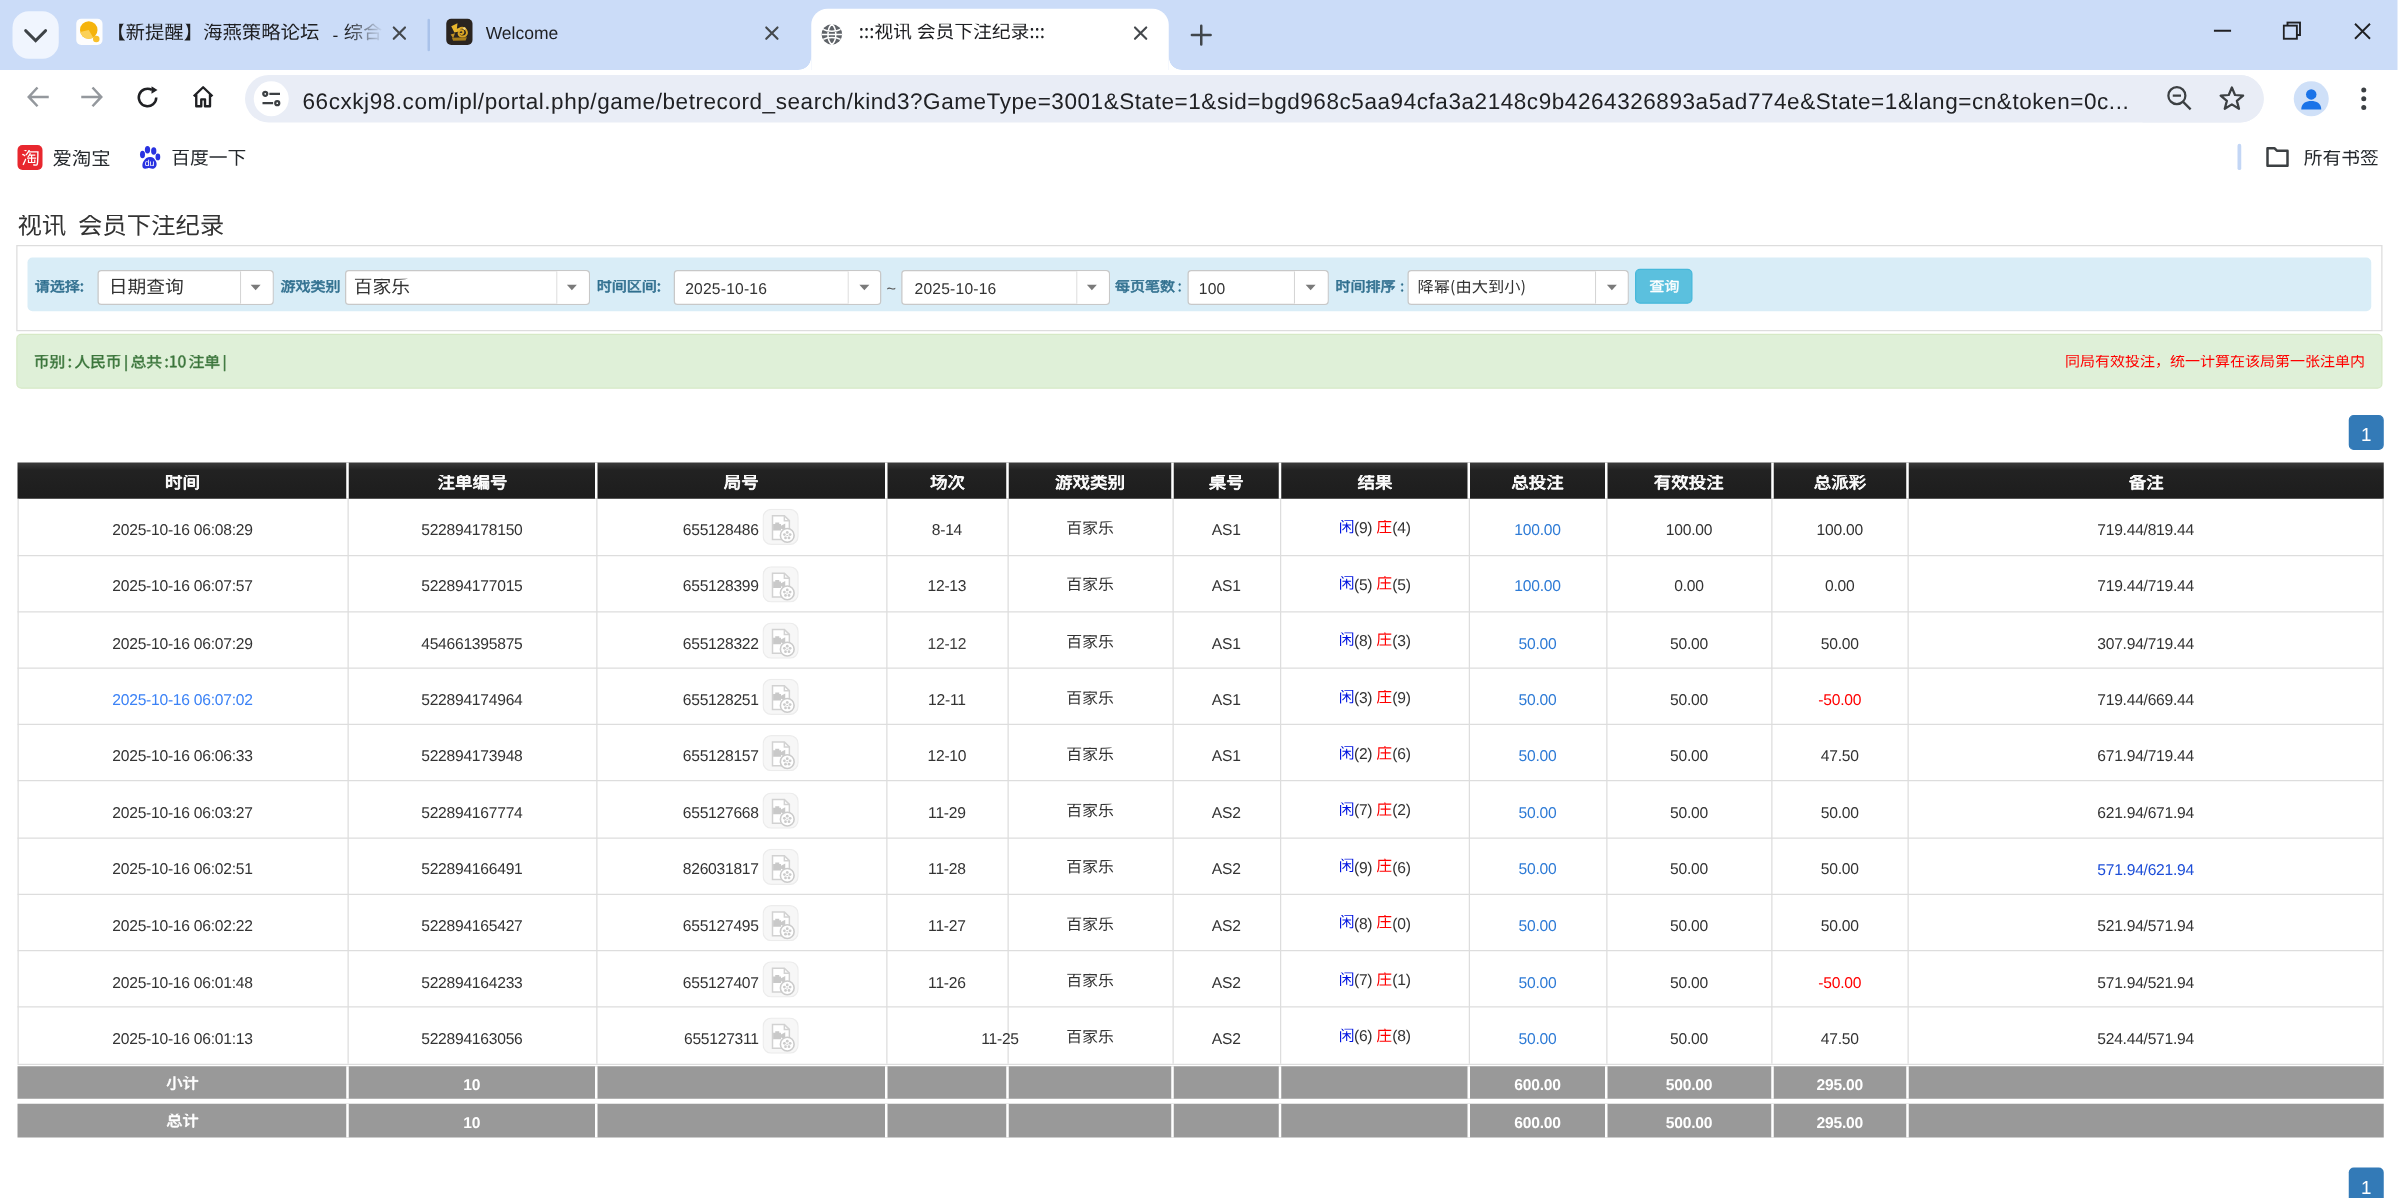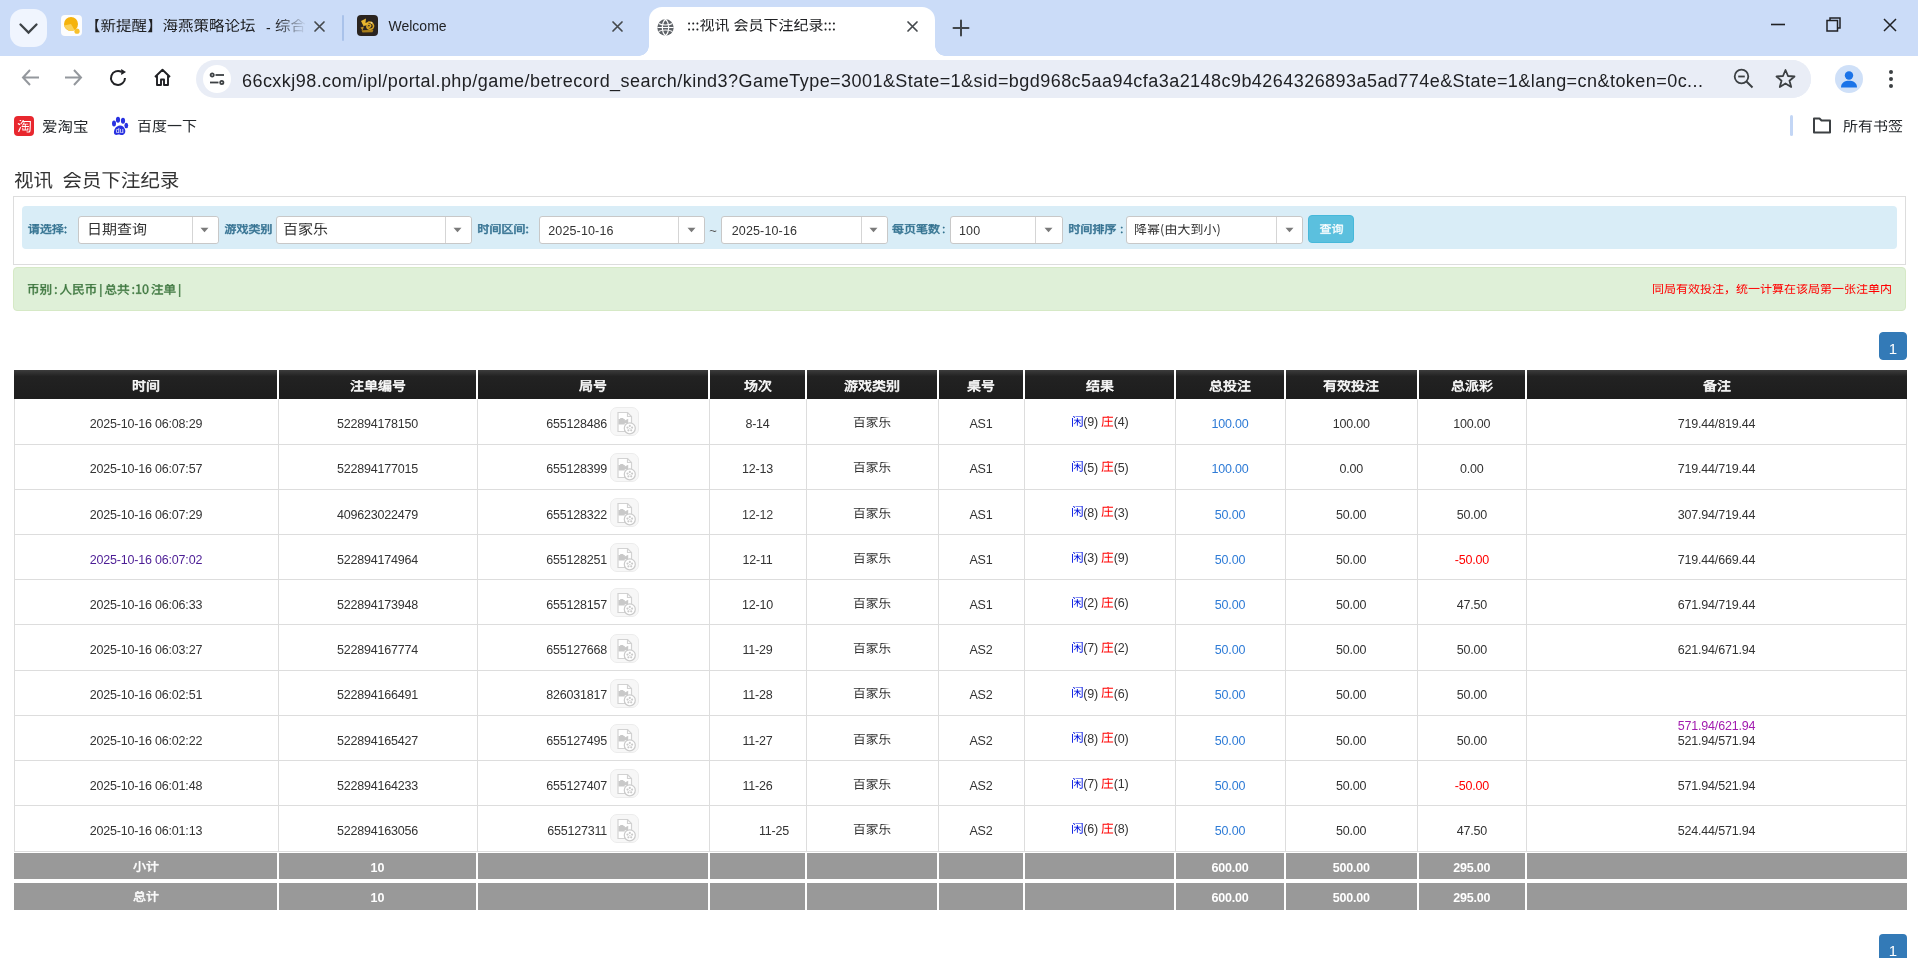--- a/index.html
+++ b/index.html
@@ -650,21 +650,21 @@
     <svg class="ct" style="width:12.7px;height:13px" viewBox="0 -760 1000 1000" fill="#ff0000">
       <use href="#g95" x="0"></use>
     </svg>
     <span>(5)</span>
   </div>
 <div class="ab" style="left:1230.0px;transform:translateX(-50%);top:460.3px;font:400 12.5px 'Liberation Sans',sans-serif;line-height:18.8px;white-space:nowrap;letter-spacing:-0.20px;color:#2e7bd6">100.00</div>
 <div class="ab" style="left:1351.2px;transform:translateX(-50%);top:460.3px;font:400 12.5px 'Liberation Sans',sans-serif;line-height:18.8px;white-space:nowrap;letter-spacing:-0.20px;color:#333">0.00</div>
 <div class="ab" style="left:1471.8px;transform:translateX(-50%);top:460.3px;font:400 12.5px 'Liberation Sans',sans-serif;line-height:18.8px;white-space:nowrap;letter-spacing:-0.20px;color:#333">0.00</div>
 <div class="ab" style="left:1716.5px;transform:translateX(-50%);top:460.3px;font:400 12.5px 'Liberation Sans',sans-serif;line-height:18.8px;white-space:nowrap;letter-spacing:-0.20px;color:#333">719.44/719.44</div>
 <div class="ab" style="left:146.0px;transform:translateX(-50%);top:505.5px;font:400 12.5px 'Liberation Sans',sans-serif;line-height:18.8px;white-space:nowrap;letter-spacing:-0.20px;color:#333">2025-10-16 06:07:29</div>
-<div class="ab" style="left:377.5px;transform:translateX(-50%);top:505.5px;font:400 12.5px 'Liberation Sans',sans-serif;line-height:18.8px;white-space:nowrap;letter-spacing:-0.20px;color:#333">409623022479</div>
+<div class="ab" style="left:377.5px;transform:translateX(-50%);top:505.5px;font:400 12.5px 'Liberation Sans',sans-serif;line-height:18.8px;white-space:nowrap;letter-spacing:-0.20px;color:#333">454661395875</div>
 <div class="ab" style="left:607.0px;transform:translateX(-100%);top:505.5px;font:400 12.5px 'Liberation Sans',sans-serif;line-height:18.8px;white-space:nowrap;letter-spacing:-0.20px;color:#333">655128322</div>
 <svg class="ab" style="left:609.5px;top:497.9px" width="29" height="29" viewBox="0 0 29 29">
     <rect x="0.5" y="0.5" width="28" height="28" rx="6.5" fill="#f7f7f7" stroke="#ececec"></rect>
     <path d="M8 5.5 H17.5 L21.5 9.5 V24.5 H8 Z" fill="#fff" stroke="#d2d2d2" stroke-width="1.2"></path>
     <path d="M17.5 5.5 V9.5 H21.5" fill="none" stroke="#d2d2d2" stroke-width="1.2"></path>
     <path d="M10.2 10.9 H13.4 V12.1 H10.2 Z M8.5 12.1 H14.8 V17.4 H8.5 Z M14.8 13.5 L18.2 11.7 V17.3 L14.8 15.9 Z" fill="#c9c9c9"></path>
     <circle cx="19.8" cy="21.3" r="5.5" fill="#fff" stroke="#cbcbcb" stroke-width="1.25"></circle>
     <g fill="#cbcbcb">
       <circle cx="19.8" cy="18.9" r="1.1"></circle>
       <circle cx="17.5" cy="20.6" r="1.1"></circle>
@@ -690,21 +690,21 @@
     <span>(8)&nbsp;</span>
     <svg class="ct" style="width:12.7px;height:13px" viewBox="0 -760 1000 1000" fill="#ff0000">
       <use href="#g95" x="0"></use>
     </svg>
     <span>(3)</span>
   </div>
 <div class="ab" style="left:1230.0px;transform:translateX(-50%);top:505.5px;font:400 12.5px 'Liberation Sans',sans-serif;line-height:18.8px;white-space:nowrap;letter-spacing:-0.20px;color:#2e7bd6">50.00</div>
 <div class="ab" style="left:1351.2px;transform:translateX(-50%);top:505.5px;font:400 12.5px 'Liberation Sans',sans-serif;line-height:18.8px;white-space:nowrap;letter-spacing:-0.20px;color:#333">50.00</div>
 <div class="ab" style="left:1471.8px;transform:translateX(-50%);top:505.5px;font:400 12.5px 'Liberation Sans',sans-serif;line-height:18.8px;white-space:nowrap;letter-spacing:-0.20px;color:#333">50.00</div>
 <div class="ab" style="left:1716.5px;transform:translateX(-50%);top:505.5px;font:400 12.5px 'Liberation Sans',sans-serif;line-height:18.8px;white-space:nowrap;letter-spacing:-0.20px;color:#333">307.94/719.44</div>
-<div class="ab" style="left:146.0px;transform:translateX(-50%);top:550.7px;font:400 12.5px 'Liberation Sans',sans-serif;line-height:18.8px;white-space:nowrap;letter-spacing:-0.20px;color:#4c1d95">2025-10-16 06:07:02</div>
+<div class="ab" style="left:146.0px;transform:translateX(-50%);top:550.7px;font:400 12.5px 'Liberation Sans',sans-serif;line-height:18.8px;white-space:nowrap;letter-spacing:-0.20px;color:#3b82f6">2025-10-16 06:07:02</div>
 <div class="ab" style="left:377.5px;transform:translateX(-50%);top:550.7px;font:400 12.5px 'Liberation Sans',sans-serif;line-height:18.8px;white-space:nowrap;letter-spacing:-0.20px;color:#333">522894174964</div>
 <div class="ab" style="left:607.0px;transform:translateX(-100%);top:550.7px;font:400 12.5px 'Liberation Sans',sans-serif;line-height:18.8px;white-space:nowrap;letter-spacing:-0.20px;color:#333">655128251</div>
 <svg class="ab" style="left:609.5px;top:543.1px" width="29" height="29" viewBox="0 0 29 29">
     <rect x="0.5" y="0.5" width="28" height="28" rx="6.5" fill="#f7f7f7" stroke="#ececec"></rect>
     <path d="M8 5.5 H17.5 L21.5 9.5 V24.5 H8 Z" fill="#fff" stroke="#d2d2d2" stroke-width="1.2"></path>
     <path d="M17.5 5.5 V9.5 H21.5" fill="none" stroke="#d2d2d2" stroke-width="1.2"></path>
     <path d="M10.2 10.9 H13.4 V12.1 H10.2 Z M8.5 12.1 H14.8 V17.4 H8.5 Z M14.8 13.5 L18.2 11.7 V17.3 L14.8 15.9 Z" fill="#c9c9c9"></path>
     <circle cx="19.8" cy="21.3" r="5.5" fill="#fff" stroke="#cbcbcb" stroke-width="1.25"></circle>
     <g fill="#cbcbcb">
       <circle cx="19.8" cy="18.9" r="1.1"></circle>
@@ -853,21 +853,21 @@
     </svg>
     <span>(9)&nbsp;</span>
     <svg class="ct" style="width:12.7px;height:13px" viewBox="0 -760 1000 1000" fill="#ff0000">
       <use href="#g95" x="0"></use>
     </svg>
     <span>(6)</span>
   </div>
 <div class="ab" style="left:1230.0px;transform:translateX(-50%);top:686.4px;font:400 12.5px 'Liberation Sans',sans-serif;line-height:18.8px;white-space:nowrap;letter-spacing:-0.20px;color:#2e7bd6">50.00</div>
 <div class="ab" style="left:1351.2px;transform:translateX(-50%);top:686.4px;font:400 12.5px 'Liberation Sans',sans-serif;line-height:18.8px;white-space:nowrap;letter-spacing:-0.20px;color:#333">50.00</div>
 <div class="ab" style="left:1471.8px;transform:translateX(-50%);top:686.4px;font:400 12.5px 'Liberation Sans',sans-serif;line-height:18.8px;white-space:nowrap;letter-spacing:-0.20px;color:#333">50.00</div>
-<div class="ab" style="left:1716.5px;transform:translateX(-50%);top:717px;font:400 12.5px 'Liberation Sans',sans-serif;line-height:18.8px;white-space:nowrap;letter-spacing:-0.20px;color:#a21caf">571.94/621.94</div>
+<div class="ab" style="left:1716.5px;transform:translateX(-50%);top:687px;font:400 12.5px 'Liberation Sans',sans-serif;line-height:18.8px;white-space:nowrap;letter-spacing:-0.20px;color:#1d4ed8">571.94/621.94</div>
 <div class="ab" style="left:146.0px;transform:translateX(-50%);top:731.6px;font:400 12.5px 'Liberation Sans',sans-serif;line-height:18.8px;white-space:nowrap;letter-spacing:-0.20px;color:#333">2025-10-16 06:02:22</div>
 <div class="ab" style="left:377.5px;transform:translateX(-50%);top:731.6px;font:400 12.5px 'Liberation Sans',sans-serif;line-height:18.8px;white-space:nowrap;letter-spacing:-0.20px;color:#333">522894165427</div>
 <div class="ab" style="left:607.0px;transform:translateX(-100%);top:731.6px;font:400 12.5px 'Liberation Sans',sans-serif;line-height:18.8px;white-space:nowrap;letter-spacing:-0.20px;color:#333">655127495</div>
 <svg class="ab" style="left:609.5px;top:723.9px" width="29" height="29" viewBox="0 0 29 29">
     <rect x="0.5" y="0.5" width="28" height="28" rx="6.5" fill="#f7f7f7" stroke="#ececec"></rect>
     <path d="M8 5.5 H17.5 L21.5 9.5 V24.5 H8 Z" fill="#fff" stroke="#d2d2d2" stroke-width="1.2"></path>
     <path d="M17.5 5.5 V9.5 H21.5" fill="none" stroke="#d2d2d2" stroke-width="1.2"></path>
     <path d="M10.2 10.9 H13.4 V12.1 H10.2 Z M8.5 12.1 H14.8 V17.4 H8.5 Z M14.8 13.5 L18.2 11.7 V17.3 L14.8 15.9 Z" fill="#c9c9c9"></path>
     <circle cx="19.8" cy="21.3" r="5.5" fill="#fff" stroke="#cbcbcb" stroke-width="1.25"></circle>
     <g fill="#cbcbcb">
@@ -954,21 +954,21 @@
     <circle cx="19.8" cy="21.3" r="5.5" fill="#fff" stroke="#cbcbcb" stroke-width="1.25"></circle>
     <g fill="#cbcbcb">
       <circle cx="19.8" cy="18.9" r="1.1"></circle>
       <circle cx="17.5" cy="20.6" r="1.1"></circle>
       <circle cx="18.4" cy="23.3" r="1.1"></circle>
       <circle cx="21.2" cy="23.3" r="1.1"></circle>
       <circle cx="22.1" cy="20.6" r="1.1"></circle>
       <rect x="19" y="21" width="1.7" height="0.8" rx="0.4"></rect>
     </g>
   </svg>
-<div class="ab" style="left:774px;transform:translateX(-50%);top:822.0px;font:400 12.5px 'Liberation Sans',sans-serif;line-height:18.8px;white-space:nowrap;letter-spacing:-0.20px;color:#333">11-25</div>
+<div class="ab" style="left:800px;transform:translateX(-50%);top:822.0px;font:400 12.5px 'Liberation Sans',sans-serif;line-height:18.8px;white-space:nowrap;letter-spacing:-0.20px;color:#333">11-25</div>
 <div class="ab" style="left:853.0px;top:824.1px">
     <svg class="ct" style="width:38.1px;height:13px" viewBox="0 -760 3000 1000" fill="#333">
       <use href="#g25" x="0"></use>
       <use href="#g43" x="1000"></use>
       <use href="#g44" x="2000"></use>
     </svg>
   </div>
 <div class="ab" style="left:981.0px;transform:translateX(-50%);top:822.0px;font:400 12.5px 'Liberation Sans',sans-serif;line-height:18.8px;white-space:nowrap;letter-spacing:-0.20px;color:#333">AS2</div>
 <div class="ab" style="left:1099.5px;top:822.3px;transform:translateX(-50%);display:flex;align-items:center;white-space:nowrap;font:12.5px 'Liberation Sans',sans-serif;color:#333;letter-spacing:-0.2px">
     <svg class="ct" style="width:12.7px;height:13px" viewBox="0 -760 1000 1000" fill="#0014e0">

